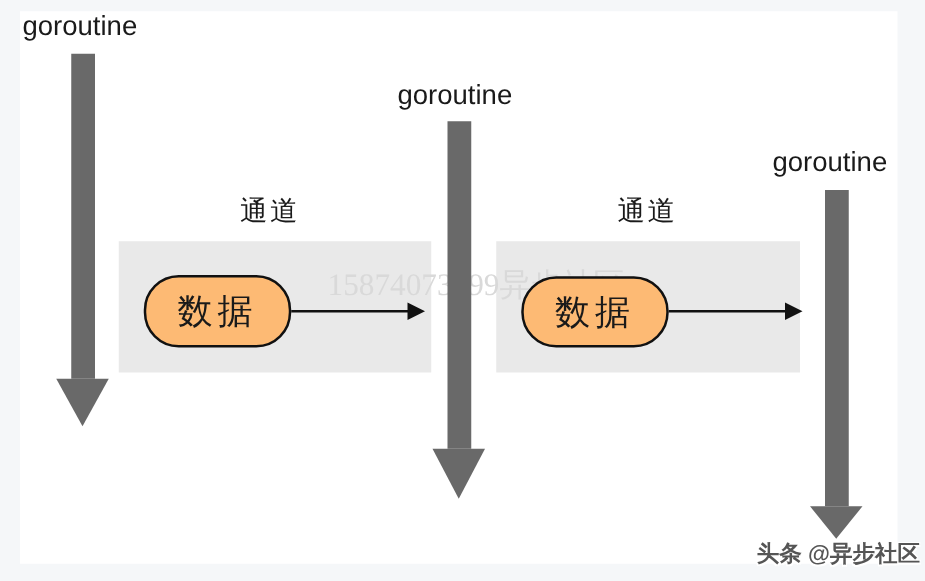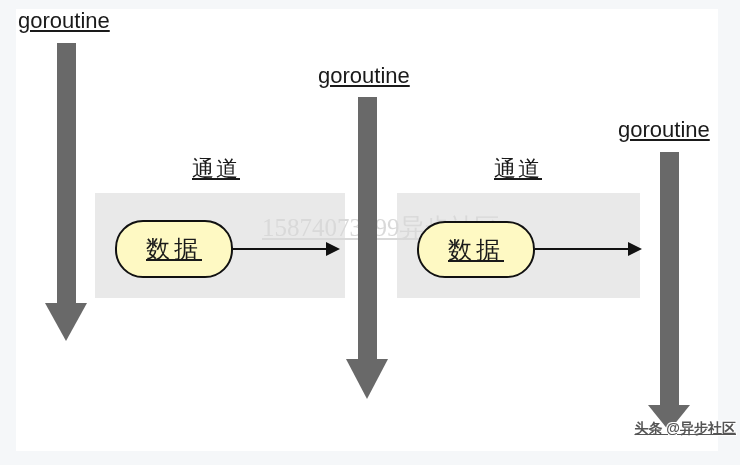--- a/index.html
+++ b/index.html
@@ -1,15 +1,15 @@
 <!DOCTYPE html>
 <html style="--arrow-gray: #696969; --channel-box-bg: #e9e9e9; --page-border-bg: #f5f7f9; --canvas-bg: #ffffff; --text-black: #1a1a1a; --watermark-center-color: #d9d9d9; --watermark-bottom-color: #555555;"><head>
 <meta charset="utf-8">
 <style>
-  * { margin: 0; padding: 0; box-sizing: border-box; text-decoration: underline; }
+  * { margin: 0; padding: 0; box-sizing: border-box; }
   html, body { width: 740px; height: 465px; }
   body {
     position: relative;
     width: 740px; height: 465px;
     background: var(--page-border-bg, #f5f7f9);
     font-family: "Liberation Sans", "DejaVu Sans", sans-serif;
     overflow: hidden;
   }
   .canvas {
     position: absolute;
@@ -50,28 +50,28 @@
     white-space: nowrap;
     letter-spacing: 2px;
   }
   .channel-box {
     position: absolute;
     background: var(--channel-box-bg, #e9e9e9);
     z-index: 1;
   }
   .data-bubble {
     position: absolute;
-    background: #fef9c3;
+    background: #fdba74;
     border: 2px solid #111111;
     border-radius: 28px;
     z-index: 4;
     display: flex;
     align-items: center;
     justify-content: center;
-    font-size: 24px;
+    font-size: 28px;
     letter-spacing: 4px;
     color: var(--text-black, #1a1a1a);
   }
   .h-arrow {
     position: absolute;
     height: 14px;
     z-index: 4;
   }
   .h-arrow .h-line {
     position: absolute;
@@ -91,22 +91,22 @@
     position: absolute;
     left: 262px; top: 211px;
     font-family: "Liberation Serif", "DejaVu Serif", serif;
     font-size: 25px;
     color: var(--watermark-center-color, #d9d9d9);
     z-index: 2;
     white-space: nowrap;
   }
   .watermark-bottom {
     position: absolute;
-    right: 4px; top: 420px;
-    font-size: 14px;
+    right: 4px; top: 431px;
+    font-size: 18px;
     font-weight: bold;
     color: var(--watermark-bottom-color, #555555);
     text-shadow: -1px -1px 0 #ffffff, 1px -1px 0 #ffffff,
                  -1px 1px 0 #ffffff, 1px 1px 0 #ffffff;
     z-index: 6;
     white-space: nowrap;
   }
 </style>
 </head>
 <body>

